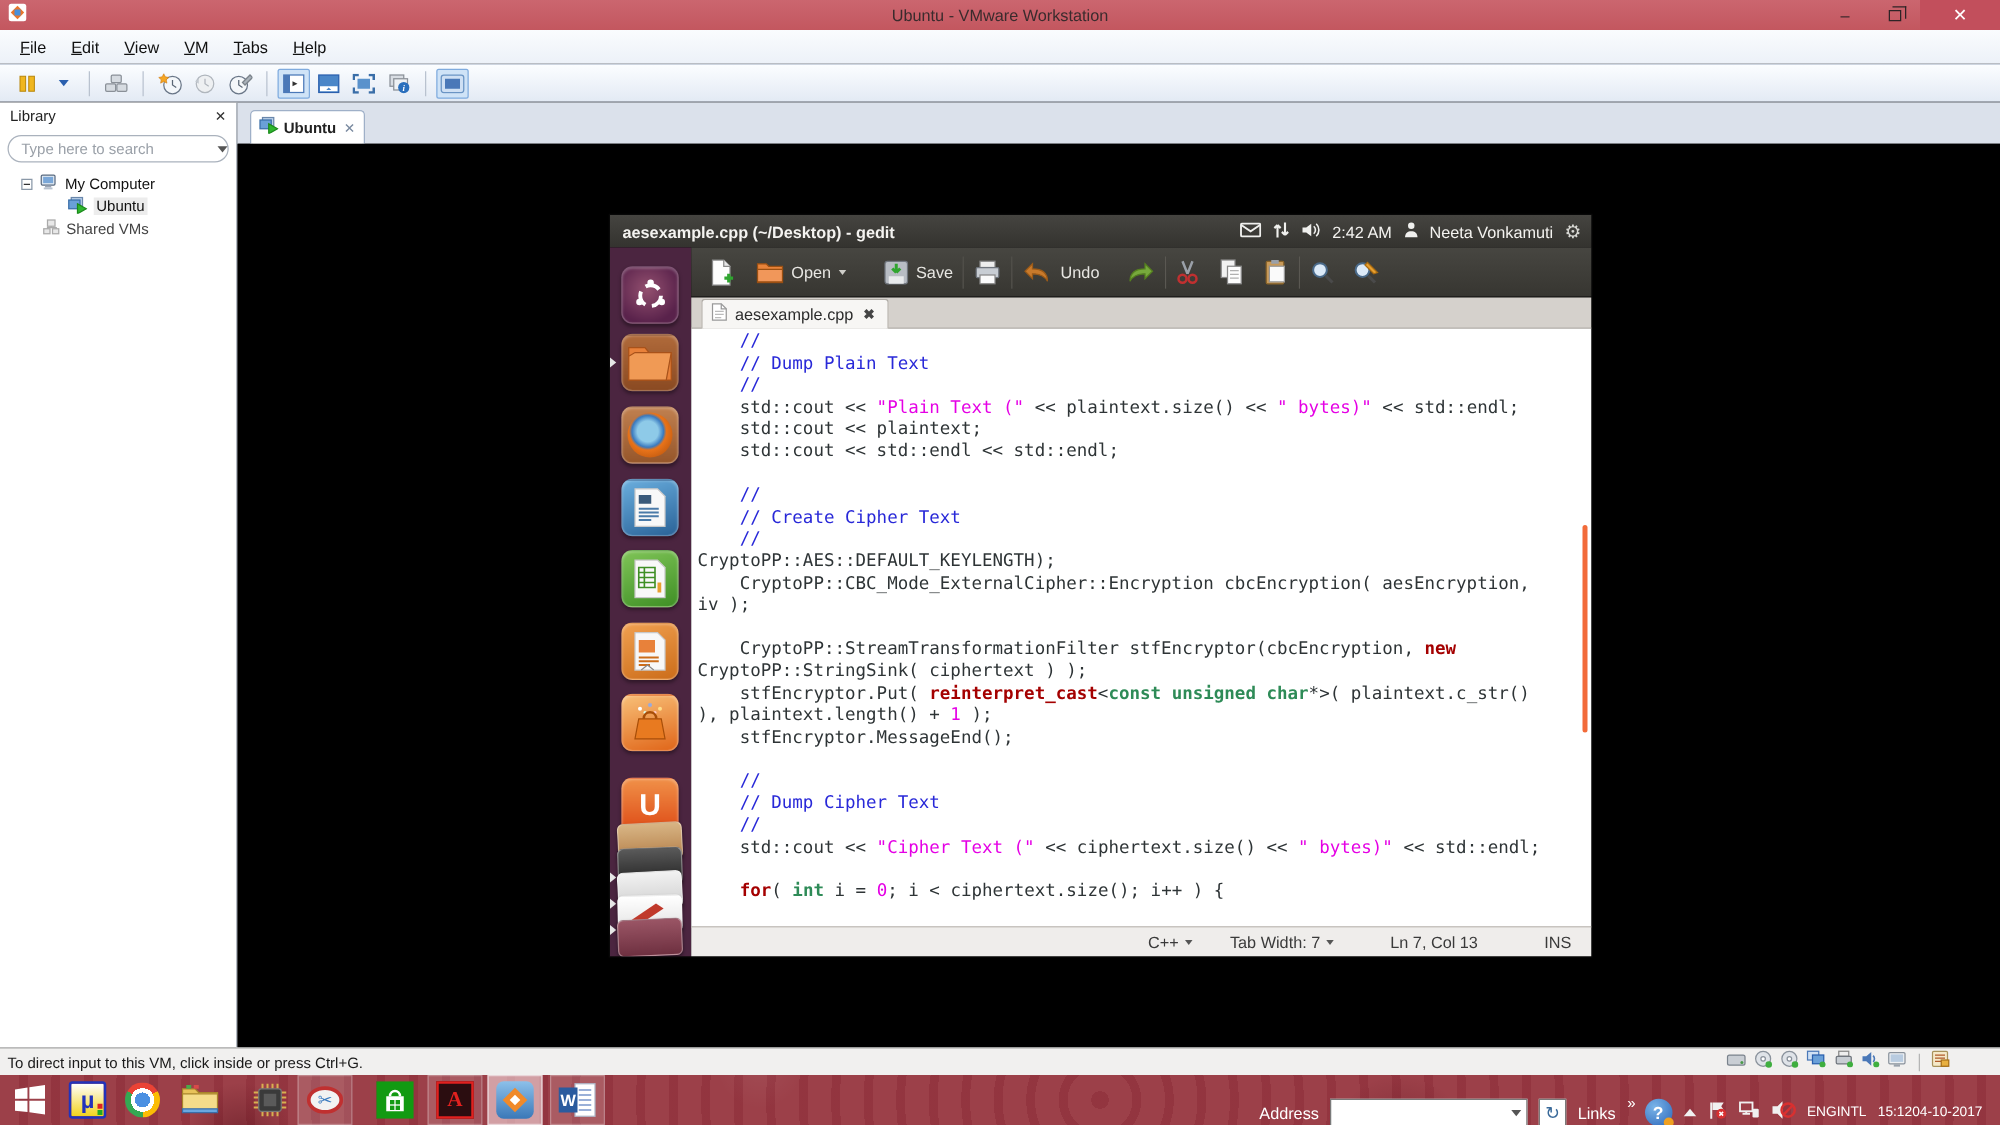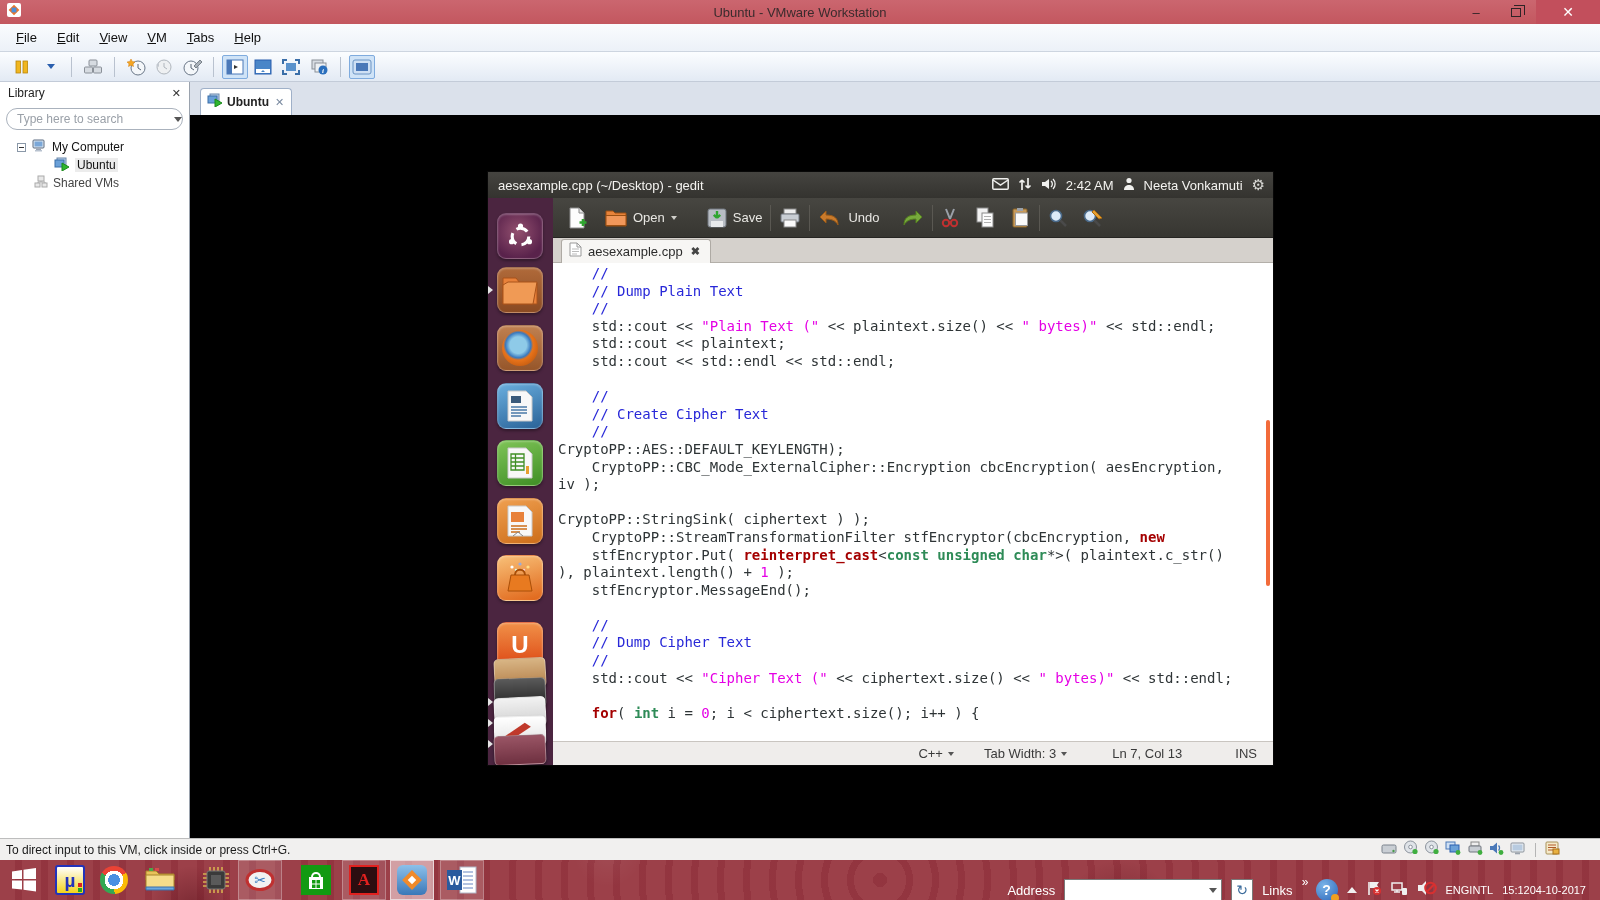--- a/index.html
+++ b/index.html
@@ -51,21 +51,21 @@
 
 
 .vm-statusbar{left:0;top:838px;width:1600px;height:22px;background:#f1f0ef;border-top:1px solid #bdbdbd;display:flex;align-items:center}
 .vm-statusbar .msg{margin-left:6px;font-size:12px;color:#1a1a1a}
 .devicons{margin-left:auto;margin-right:40px;display:flex;align-items:center;gap:6px}
 .dev-sep{width:1px;height:14px;background:#b5b5b5;margin:0 3px}
 
 
 .gedit{left:298px;top:57px;width:785px;height:593px;box-shadow:0 0 0 1px rgba(10,10,10,.8),0 4px 14px rgba(0,0,0,.6)}
 .g-titlebar{position:absolute;left:0;top:0;width:785px;height:26px;background:linear-gradient(#454440,#34332f);display:flex;align-items:center;color:#f4f3f0}
-.g-title{font-weight:normal;font-size:13px;margin-left:10px}
+.g-title{font-weight:bold;font-size:13px;margin-left:10px}
 .g-ind{margin-left:auto;display:flex;align-items:center;gap:9px;margin-right:8px;font-size:13px}
 .launcher{position:absolute;left:0;top:26px;width:65px;height:567px;background:#4b2540;overflow:hidden}
 .ltile{position:absolute;left:9px;width:46px;height:46px;border-radius:9px;border:1px solid rgba(255,255,255,.22);display:flex;align-items:center;justify-content:center;box-shadow:inset 0 1px 2px rgba(255,255,255,.25),0 2px 3px rgba(0,0,0,.35)}
 .lmark{position:absolute;left:0;width:0;height:0;border-left:5px solid #e6e6e6;border-top:4px solid transparent;border-bottom:4px solid transparent}
 .casc{position:absolute;left:6px;width:52px;height:30px;border-radius:5px;border:1px solid rgba(255,255,255,.35);box-shadow:0 2px 3px rgba(0,0,0,.45)}
 .u1-letter{color:#fff;font-weight:bold;font-size:24px}
 
 .g-toolbar{position:absolute;left:65px;top:26px;width:720px;height:40px;background:linear-gradient(#474641,#373631);border-bottom:1px solid #262522;display:flex;align-items:center}
 .gtb{display:flex;align-items:center;color:#e8e7e3;font-size:13px}
 .gsep{width:1px;height:26px;background:#2c2b28;border-right:1px solid #5a5852;margin:0 8px}
@@ -505,42 +505,42 @@
           <div class="code-line"><span class="seg-pl">    std::cout &lt;&lt; plaintext;</span></div>
           <div class="code-line"><span class="seg-pl">    std::cout &lt;&lt; std::endl &lt;&lt; std::endl;</span></div>
           <div class="code-line">&nbsp;</div>
           <div class="code-line"><span class="seg-cm">    //</span></div>
           <div class="code-line"><span class="seg-cm">    // Create Cipher Text</span></div>
           <div class="code-line"><span class="seg-cm">    //</span></div>
           <div class="code-line"><span class="seg-pl">CryptoPP::AES::DEFAULT_KEYLENGTH);</span></div>
           <div class="code-line"><span class="seg-pl">    CryptoPP::CBC_Mode_ExternalCipher::Encryption cbcEncryption( aesEncryption,</span></div>
           <div class="code-line"><span class="seg-pl">iv );</span></div>
           <div class="code-line">&nbsp;</div>
+          <div class="code-line"><span class="seg-pl">    CryptoPP::StreamTransformationFilter stfEncryptor(cbcEncryption, </span><span class="seg-kw">new</span></div>
           <div class="code-line"><span class="seg-pl">CryptoPP::StringSink( ciphertext ) );</span></div>
-          <div class="code-line"><span class="seg-pl">    CryptoPP::StreamTransformationFilter stfEncryptor(cbcEncryption, </span><span class="seg-kw">new</span></div>
           <div class="code-line"><span class="seg-pl">    stfEncryptor.Put( </span><span class="seg-kw">reinterpret_cast</span><span class="seg-pl">&lt;</span><span class="seg-ty">const unsigned char</span><span class="seg-pl">*&gt;( plaintext.c_str()</span></div>
           <div class="code-line"><span class="seg-pl">), plaintext.length() + </span><span class="seg-nu">1</span><span class="seg-pl"> );</span></div>
           <div class="code-line"><span class="seg-pl">    stfEncryptor.MessageEnd();</span></div>
           <div class="code-line">&nbsp;</div>
           <div class="code-line"><span class="seg-cm">    //</span></div>
           <div class="code-line"><span class="seg-cm">    // Dump Cipher Text</span></div>
           <div class="code-line"><span class="seg-cm">    //</span></div>
           <div class="code-line"><span class="seg-pl">    std::cout &lt;&lt; </span><span class="seg-st">"Cipher Text ("</span><span class="seg-pl"> &lt;&lt; ciphertext.size() &lt;&lt; </span><span class="seg-st">" bytes)"</span><span class="seg-pl"> &lt;&lt; std::endl;</span></div>
           <div class="code-line">&nbsp;</div>
           <div class="code-line"><span class="seg-pl">    </span><span class="seg-kw">for</span><span class="seg-pl">( </span><span class="seg-ty">int</span><span class="seg-pl"> i = </span><span class="seg-nu">0</span><span class="seg-pl">; i &lt; ciphertext.size(); i++ ) {</span></div>
         </div>
       <div class="g-scroll"></div>
 
       <div class="g-statusbar">
         <span class="sb-item" style="margin-right:30px">
           <span>C++</span>
             <span class="sb-dd"></span>
         </span>
         <span class="sb-item" style="margin-right:45px">
-          <span>Tab Width: 3</span>
+          <span>Tab Width: 7</span>
             <span class="sb-dd"></span>
         </span>
         <span class="sb-item" style="margin-right:53px">Ln 7, Col 13</span>
         <span class="sb-item" style="margin-right:16px">INS</span>
       </div>
     </div>
   </div>
 
   <div class="abs vm-statusbar">
     <span class="msg">To direct input to this VM, click inside or press Ctrl+G.</span>

